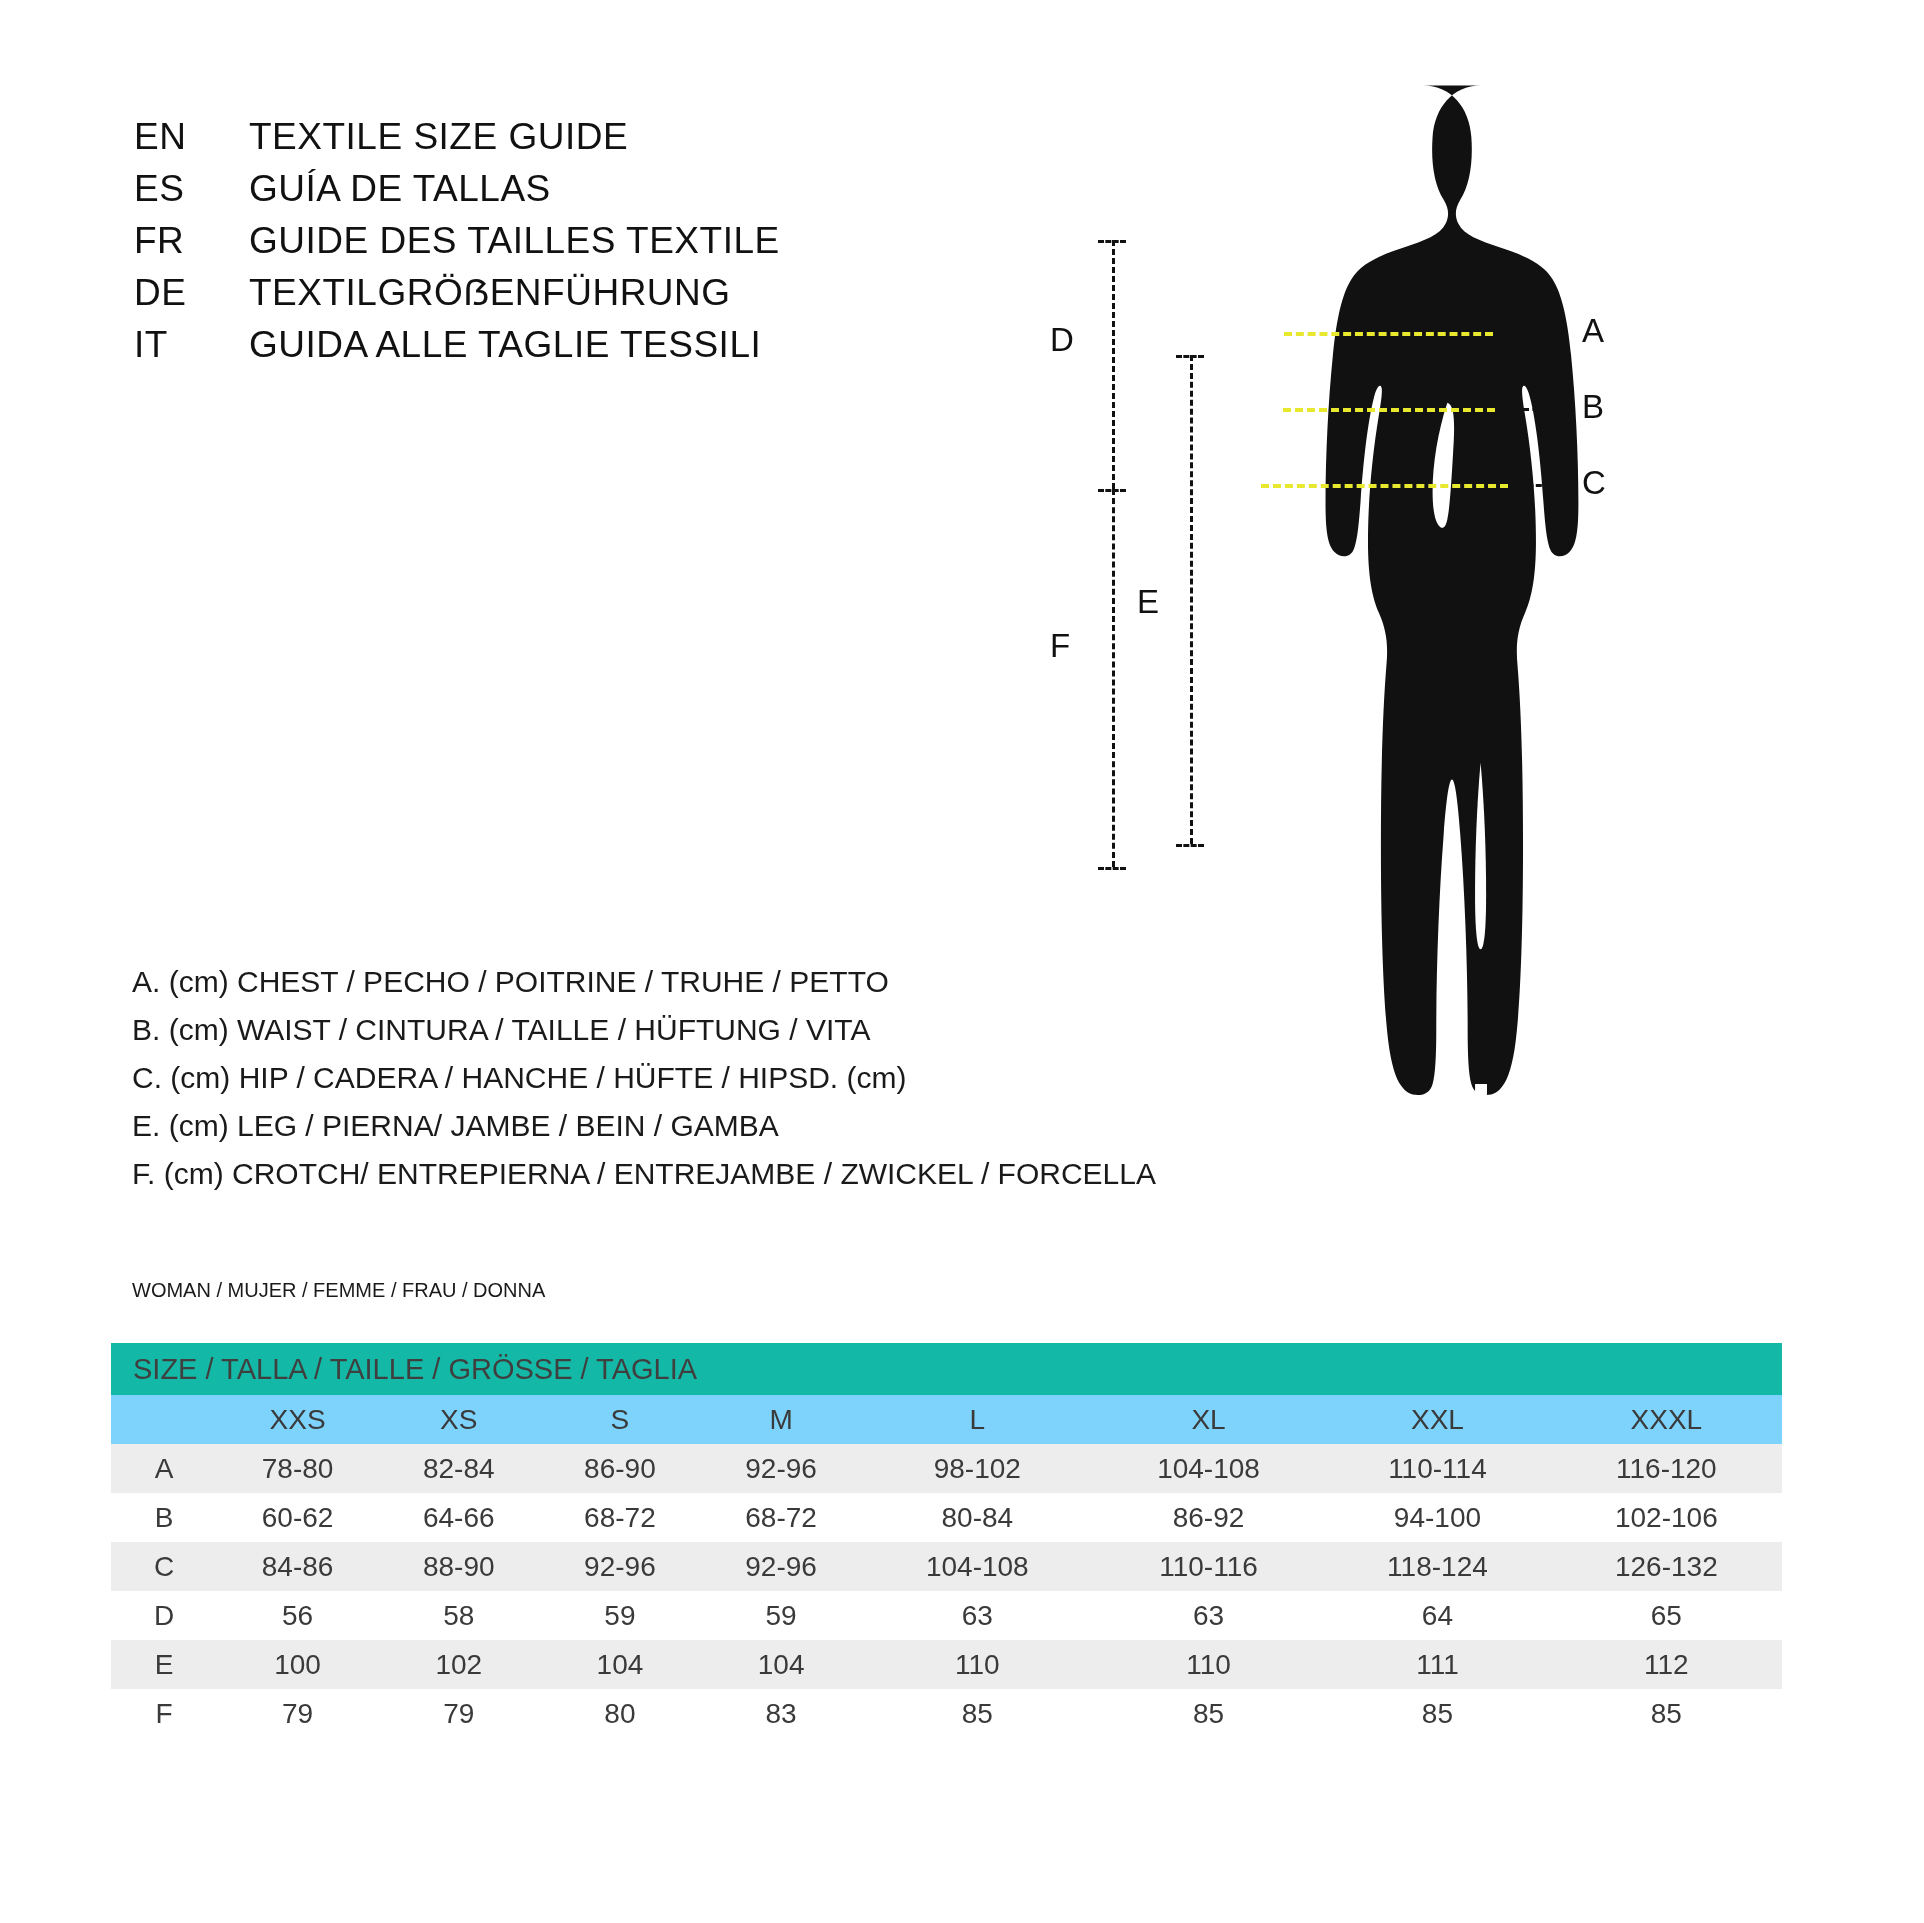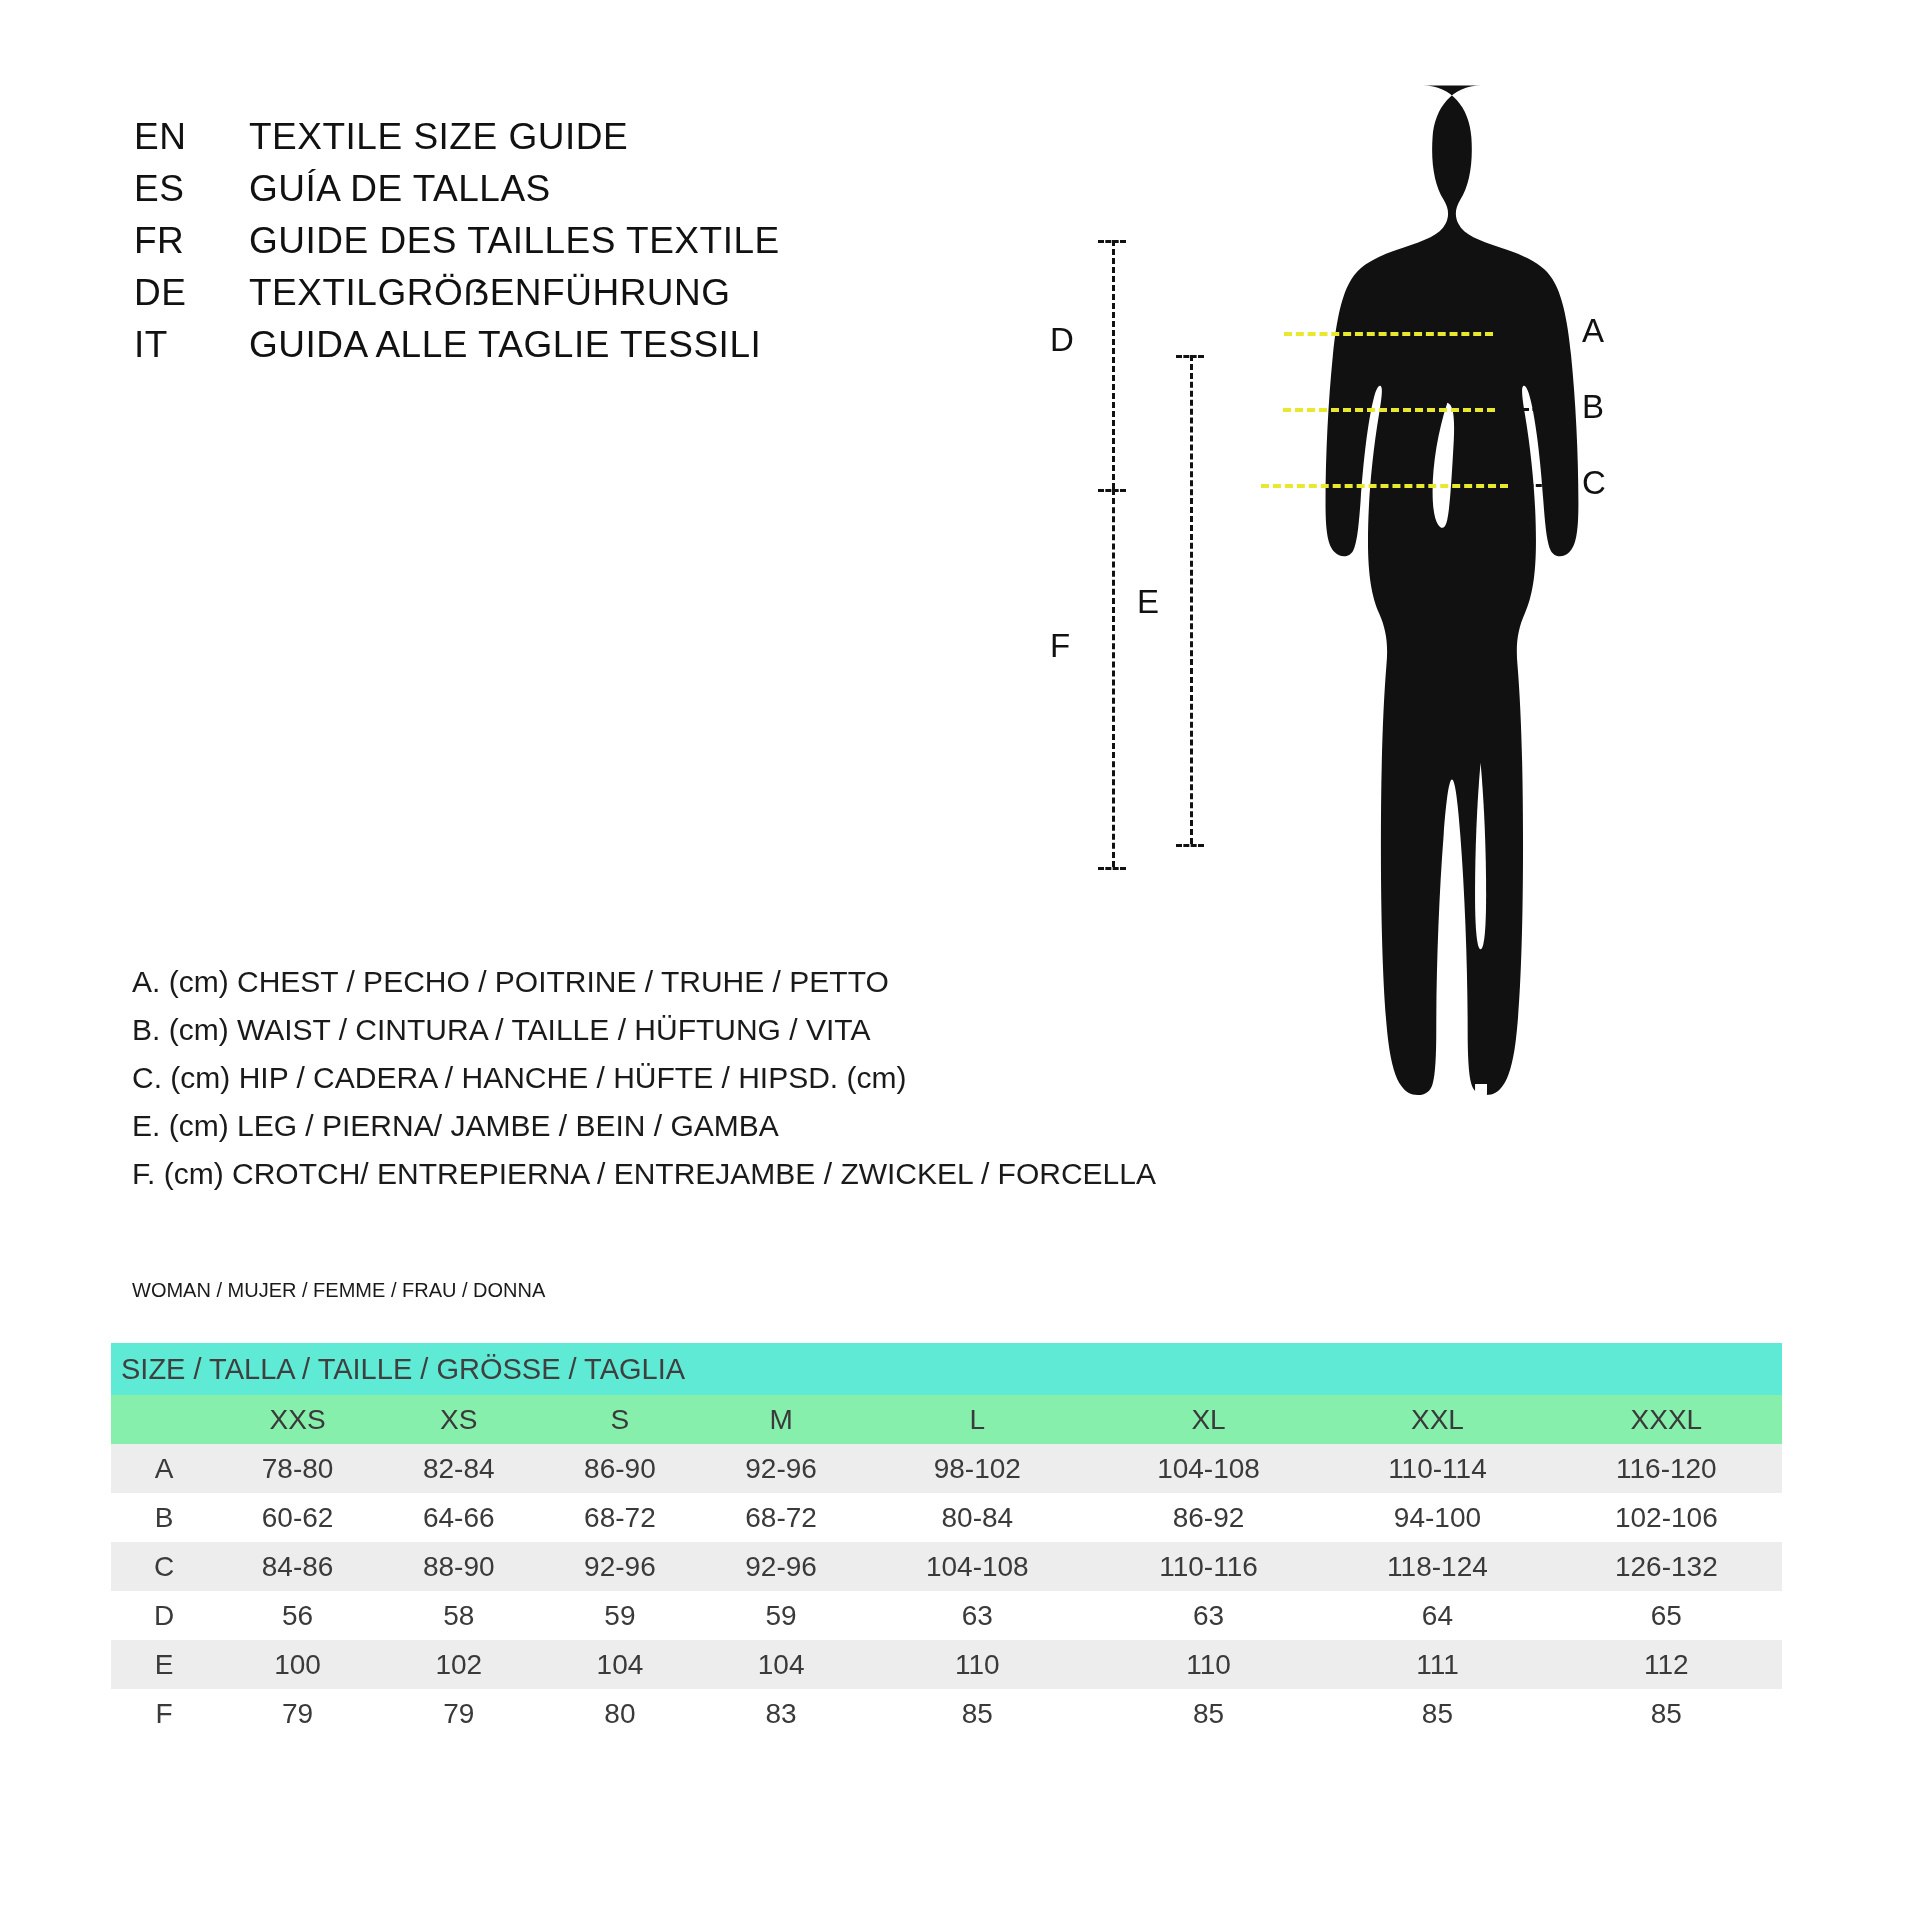--- a/index.html
+++ b/index.html
@@ -76,30 +76,30 @@
   }
   .size-table td, .size-table th {
     padding: 0;
     height: 49px;
     font-weight: normal;
     color: #3a3a3a;
     text-align: center;
     vertical-align: middle;
   }
   .size-table .caption-cell {
-    background: #5eead4;
+    background: #14b8a6;
     text-align: left;
-    padding-left: 10px;
+    padding-left: 22px;
     font-size: 29px;
     color: #3f3f3f;
     height: 52px;
   }
   .row-alt td { background: #ededed; }
   .row-plain td { background: #ffffff; }
-  .hdr-row td { background: #86efac; color: #3a3a3a; }
+  .hdr-row td { background: #7dd3fc; color: #3a3a3a; }
   .rowlabel {
     text-align: left;
     padding-left: 22px;
     width: 106px;
     color: #3a3a3a;
   }
 
   
   .figure-area {
     position: absolute;

